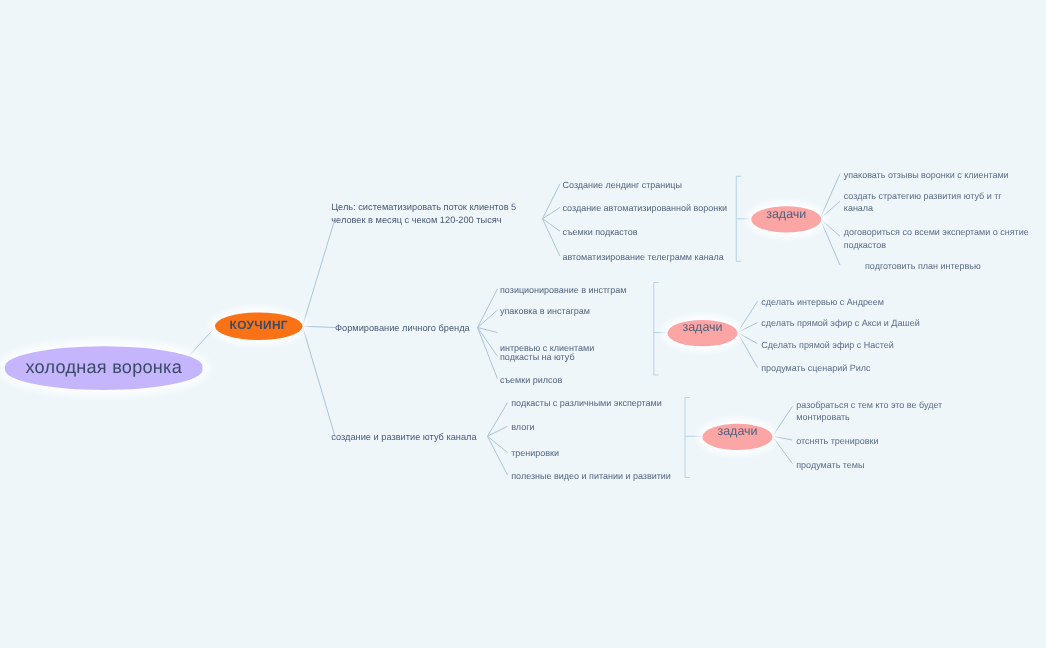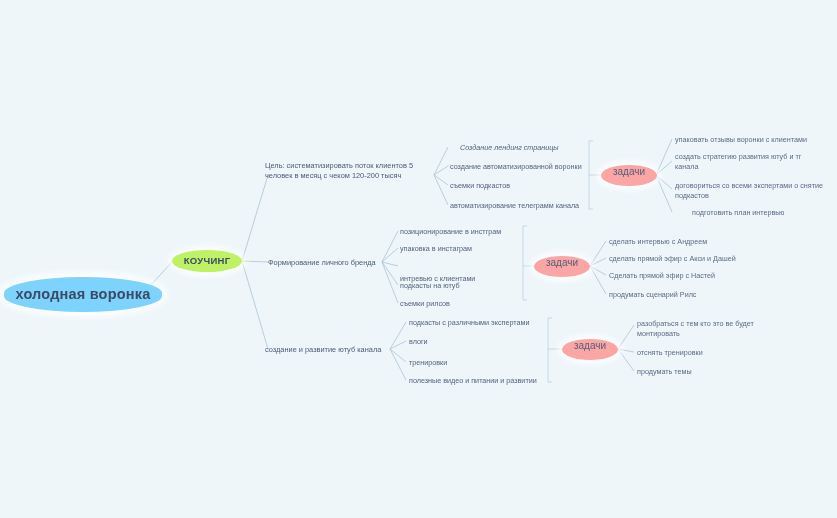--- a/index.html
+++ b/index.html
@@ -27,38 +27,38 @@
     position: absolute;
     white-space: pre-line;
     line-height: 1.35;
   }
   
   .root {
     left: 4px;
     top: 277px;
     width: 158px;
     height: 35px;
-    background: #7dd3fc;
+    background: #c4b5fd;
     border-radius: 50% / 46%;
     display: flex;
     align-items: center;
     justify-content: center;
     font-size: 14.5px;
-    font-weight: bold;
+    font-weight: normal;
     letter-spacing: .2px;
     color: #3b4a66;
     box-shadow: 0 0 7px 5px rgba(255,255,255,.85);
   }
   
   .topic {
     left: 172px;
     top: 250px;
     width: 70px;
     height: 22px;
-    background: #bef264;
+    background: #f97316;
     border-radius: 50% / 50%;
     display: flex;
     align-items: center;
     justify-content: center;
     font-size: 9.5px;
     font-weight: bold;
     letter-spacing: .3px;
     color: #3b4a66;
     box-shadow: 0 0 6px 4px rgba(255,255,255,.9);
   }
@@ -148,21 +148,21 @@
     <span>холодная воронка</span>
   </div>
 
   <div class="node topic">
     <span>КОУЧИНГ</span>
   </div>
 
   <div class="node branch-label" style="left:265px; top:161px; width:172px;">Цель: систематизировать поток клиентов 5
 человек в месяц с чеком 120-200 тысяч</div>
 
-  <div class="node leaf" style="left:460px; top:143px;font-style:italic;">Создание лендинг страницы</div>
+  <div class="node leaf" style="left:450px; top:143px;">Создание лендинг страницы</div>
   <div class="node leaf" style="left:450px; top:162px;">создание автоматизированной воронки</div>
   <div class="node leaf" style="left:450px; top:181px;">съемки подкастов</div>
   <div class="node leaf" style="left:450px; top:201px;">автоматизирование телеграмм канала</div>
 
   <div class="node task-pill" style="left:601px; top:165px;">
     <span>задачи</span>
   </div>
 
   <div class="node leaf-sm" style="left:675px; top:135px; width:155px;">упаковать отзывы воронки с клиентами</div>
   <div class="node leaf-sm" style="left:675px; top:181px; width:160px;">договориться со всеми экспертами о снятие

